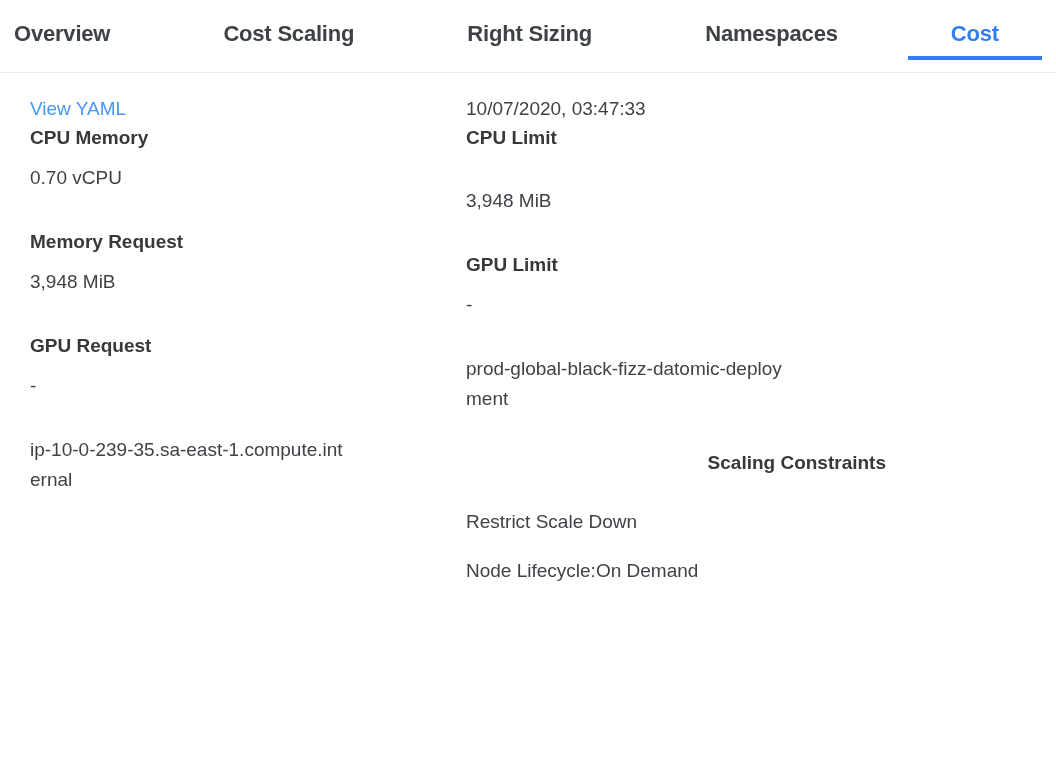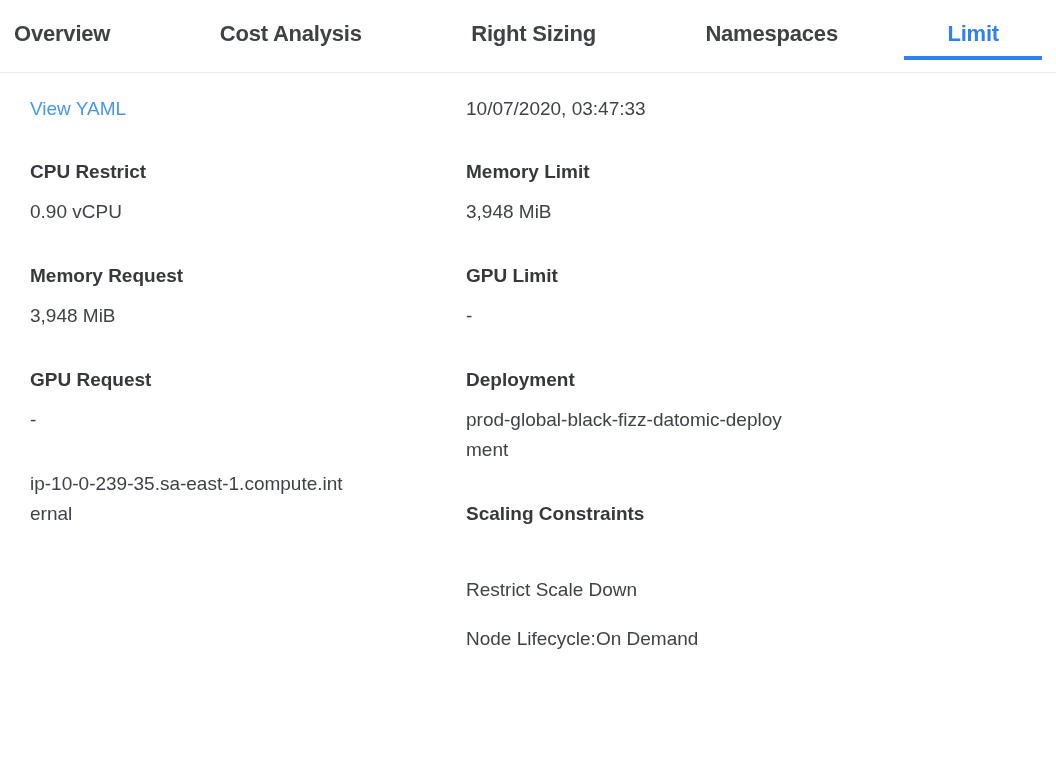--- a/index.html
+++ b/index.html
@@ -53,21 +53,20 @@
     display: grid;
     grid-template-columns: 340px 420px;
     column-gap: 96px;
     padding: 21px 30px 0 30px;
   }
   .col { min-width: 0; }
 
   .row-link, .row-timestamp {
     font-size: 19px;
     line-height: 29px;
-    margin-bottom: 34px;
   }
   .row-timestamp { color: var(--value-text); }
 
   a.link, .link {
     color: var(--link-blue);
     text-decoration: none;
     cursor: pointer;
   }
 
   .field { margin-bottom: 34px; }
@@ -87,51 +86,52 @@
     max-width: 322px;
     word-break: break-all;
     overflow-wrap: anywhere;
   }
 
   .sc-label {
     font-size: 19px;
     line-height: 29px;
     font-weight: 700;
     color: var(--label-text);
-    margin-bottom: 47px;
+    margin-bottom: 30px;
+    text-align: right;
   }
   .sc-item {
     font-size: 19px;
     line-height: 29px;
     color: var(--value-text);
     margin-bottom: 20px;
   }
 </style>
 </head>
 <body>
 
 <div class="tab-bar">
   <div class="tab">Overview</div>
-  <div class="tab">Cost Analysis</div>
+  <div class="tab">Cost Scaling</div>
   <div class="tab">Right Sizing</div>
   <div class="tab">Namespaces</div>
-  <div class="tab active">Limit</div>
+  <div class="tab active">Cost</div>
 </div>
 
 <div class="details">
 
   <div class="col">
 
     <div class="row-link">
       <a class="link">View YAML</a>
     </div>
 
     <div class="field">
-      <div class="field-label">CPU Restrict</div>
-      <div class="field-value">0.90 vCPU</div>
+      <div class="field-label">CPU Memory</div>
+      <div class="field-value">0.70 vCPU</div>
     </div>
 
     <div class="field">
       <div class="field-label">Memory Request</div>
       <div class="field-value">3,948 MiB</div>
     </div>
 
     <div class="field">
       <div class="field-label">GPU Request</div>
       <div class="field-value">-</div>
@@ -141,34 +141,33 @@
       <div class="field-value link-value link">ip-10-0-239-35.sa-east-1.compute.internal</div>
     </div>
 
   </div>
 
   <div class="col">
 
     <div class="row-timestamp">10/07/2020, 03:47:33</div>
 
     <div class="field">
+      <div class="field-label">CPU Limit</div>
     </div>
 
     <div class="field">
-      <div class="field-label">Memory Limit</div>
       <div class="field-value">3,948 MiB</div>
     </div>
 
     <div class="field">
       <div class="field-label">GPU Limit</div>
       <div class="field-value">-</div>
     </div>
 
     <div class="field">
-      <div class="field-label">Deployment</div>
       <div class="field-value link-value link">prod-global-black-fizz-datomic-deployment</div>
     </div>
 
     <div class="sc-label">Scaling Constraints</div>
     <div class="sc-item">Restrict Scale Down</div>
     <div class="sc-item">Node Lifecycle:On Demand</div>
 
   </div>
 
 </div>

